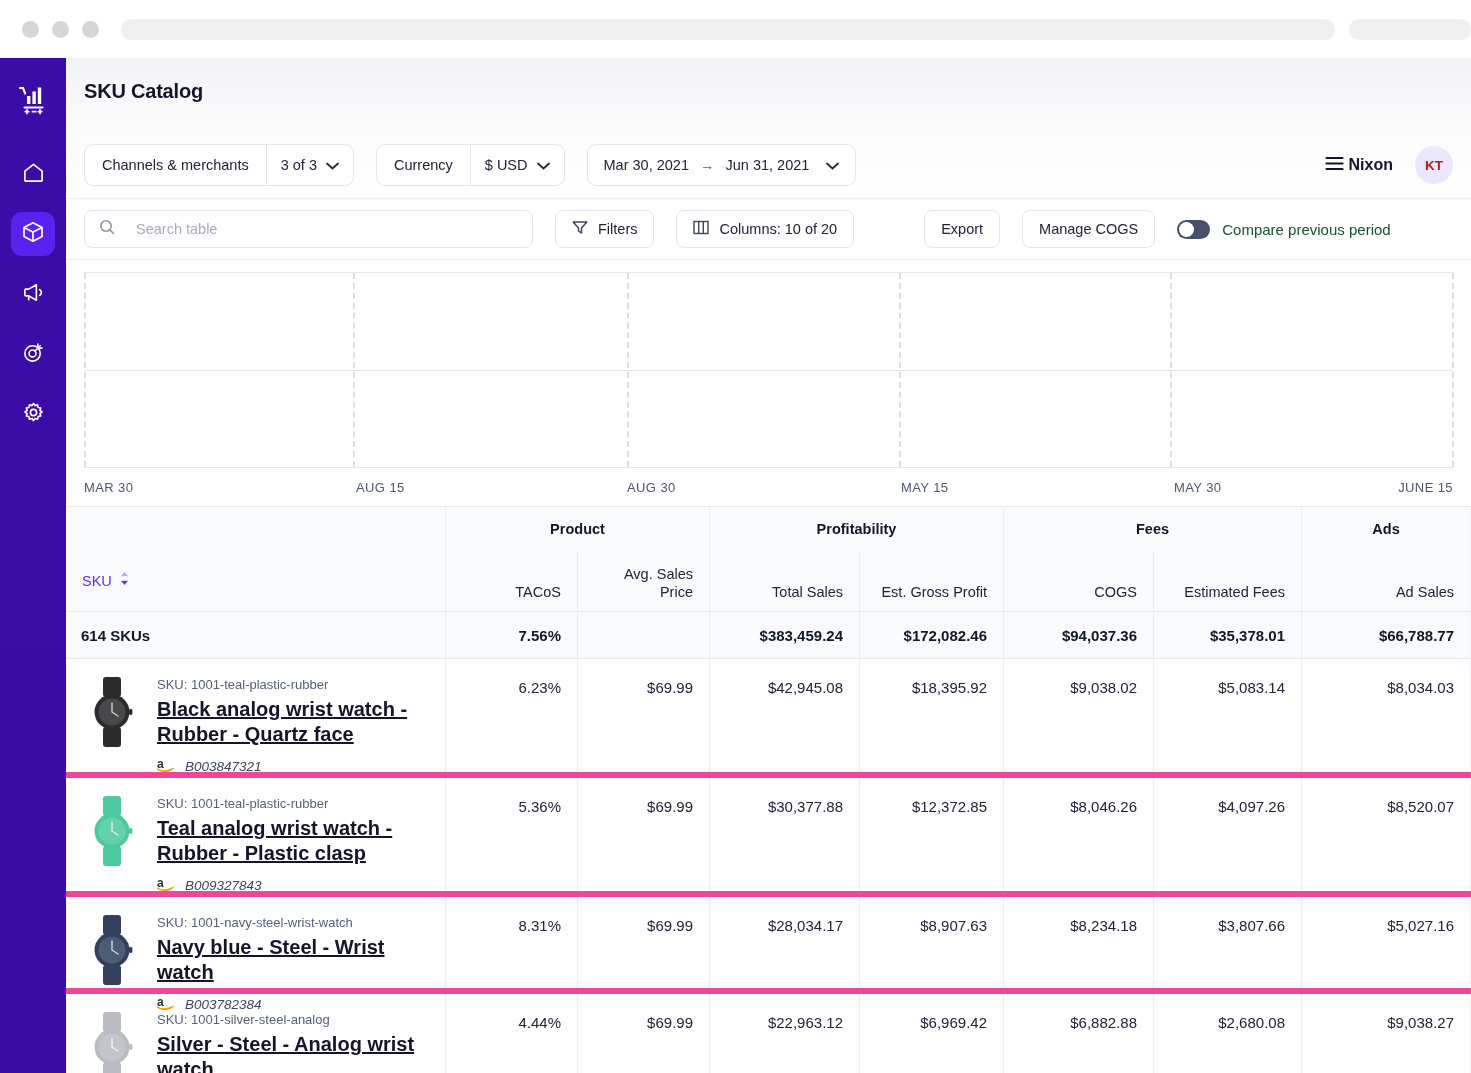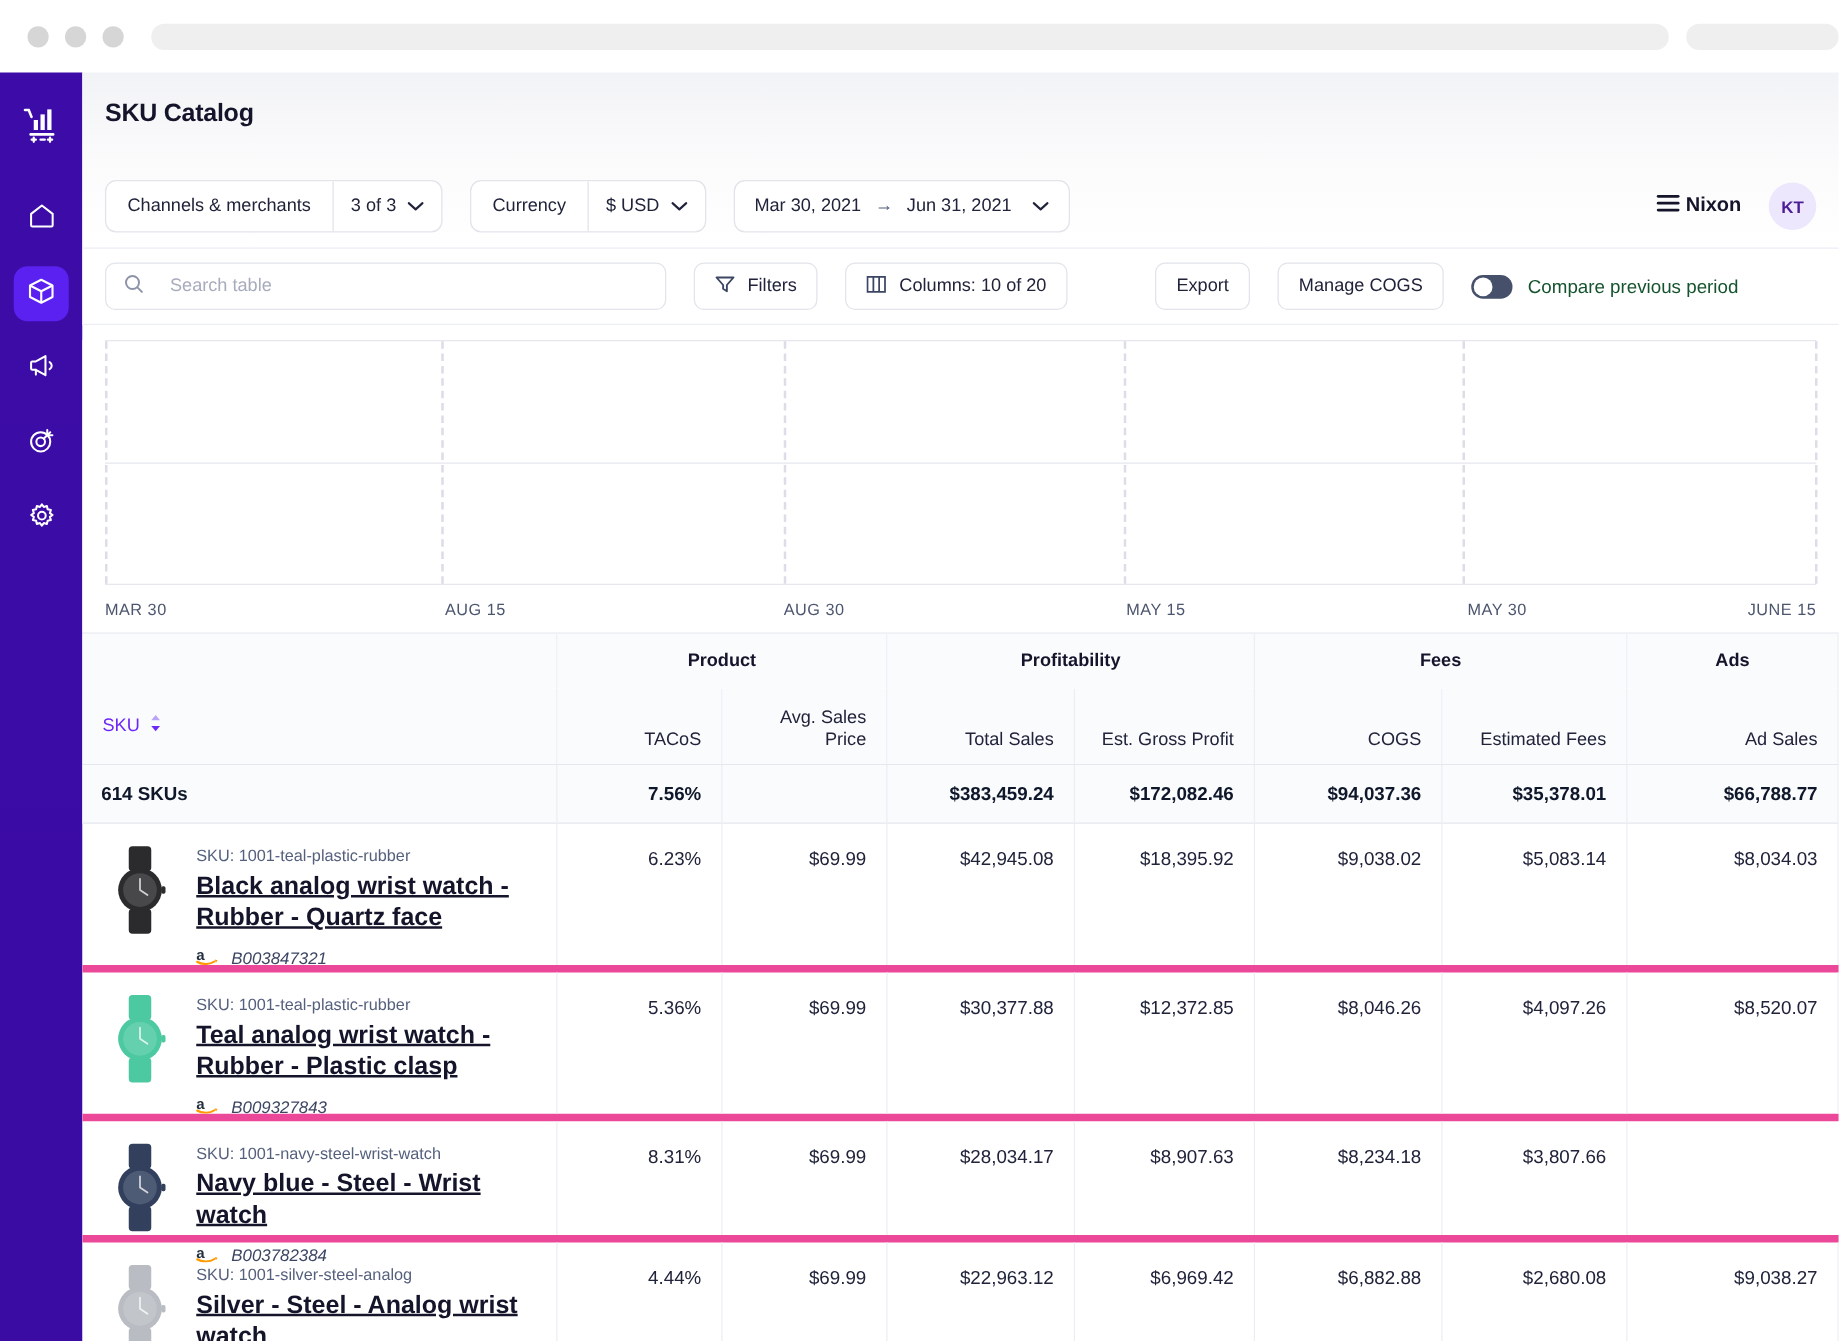--- a/index.html
+++ b/index.html
@@ -94,21 +94,21 @@
     border: 1px solid #e2e4ea; border-radius: 9px; background: #fff;
     font-size: 14.5px; color: #20233a; gap: 11px;
   } .sp22 { width: 22px; }
   .spacer { flex: 1 1 auto; }
   .account {
     display: flex; align-items: center; gap: 5px;
     font-size: 16px; font-weight: bold; color: #14142b;
   }
   .avatar {
     width: 38px; height: 38px; border-radius: 50%;
-    background: #ece7fd; color: #4c1d95;
+    background: #ece7fd; color: #b91c1c;
     display: flex; align-items: center; justify-content: center;
     font-size: 13.5px; font-weight: bold; margin-left: 22px;
   }
 
   
   .toolbar2 {
     height: 62px; display: flex; align-items: center;
     padding-left: 18px; padding-right: 18px;
     border-top: 1px solid #eceef3; border-bottom: 1px solid #eceef3;
     background: #fff;
@@ -570,20 +570,21 @@
                     <span class="asin">B003782384</span>
                   </div>
                 </div>
               </div>
               <div class="dcell c-tacos">8.31%</div>
               <div class="dcell c-asp">$69.99</div>
               <div class="dcell c-sales">$28,034.17</div>
               <div class="dcell c-gp">$8,907.63</div>
               <div class="dcell c-cogs">$8,234.18</div>
               <div class="dcell c-fees">$3,807.66</div>
+              <div class="dcell c-ads">$5,027.16</div>
             </div>
             <div class="trow drow" style="height: 86px;">
               <div class="prod-cell c-prod">
                 <div class="thumb">
                   <svg width="56" height="74" viewBox="0 0 56 74">
                     <rect x="19" y="2" width="18" height="20" rx="3" fill="#b9bcc2"></rect>
                     <rect x="19" y="52" width="18" height="20" rx="3" fill="#b9bcc2"></rect>
                     <circle cx="28" cy="37" r="17.5" fill="#b9bcc2"></circle>
                     <circle cx="28" cy="37" r="13.5" fill="rgba(255,255,255,0.14)"></circle>
                     <path d="M28 37 L28 28 M28 37 L34 41" stroke="rgba(255,255,255,0.75)" stroke-width="1.4" stroke-linecap="round"></path>

